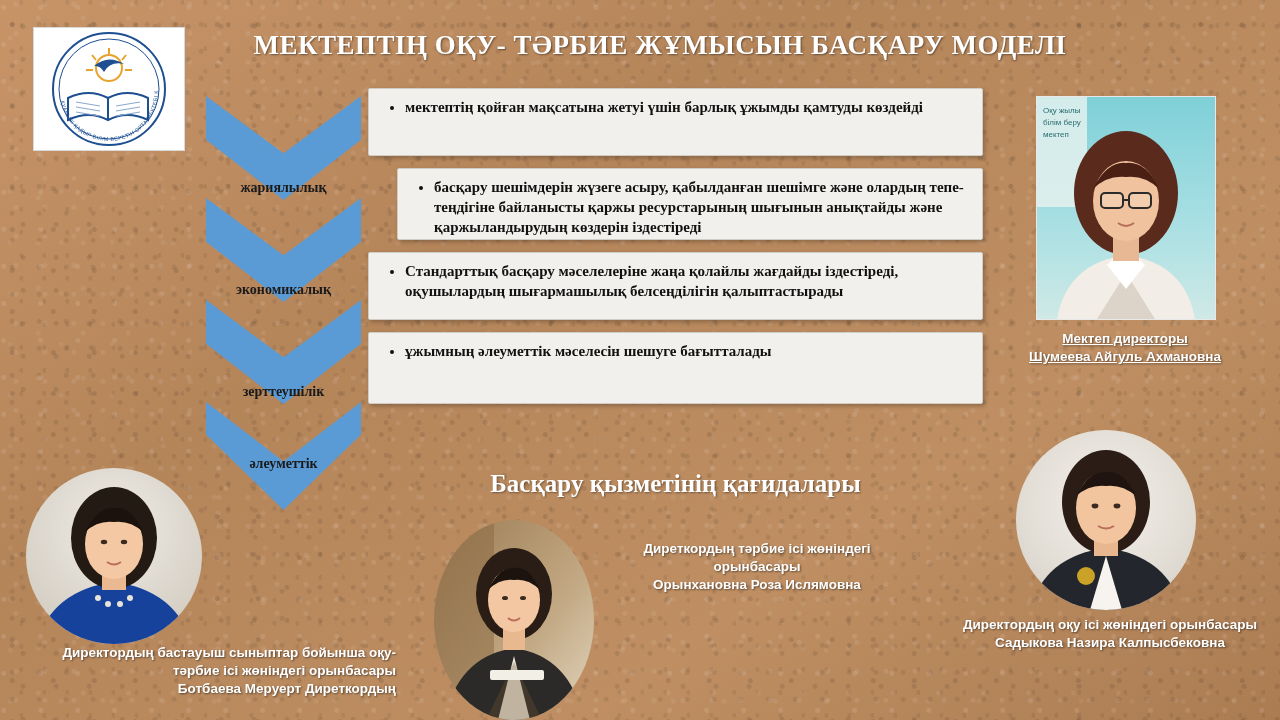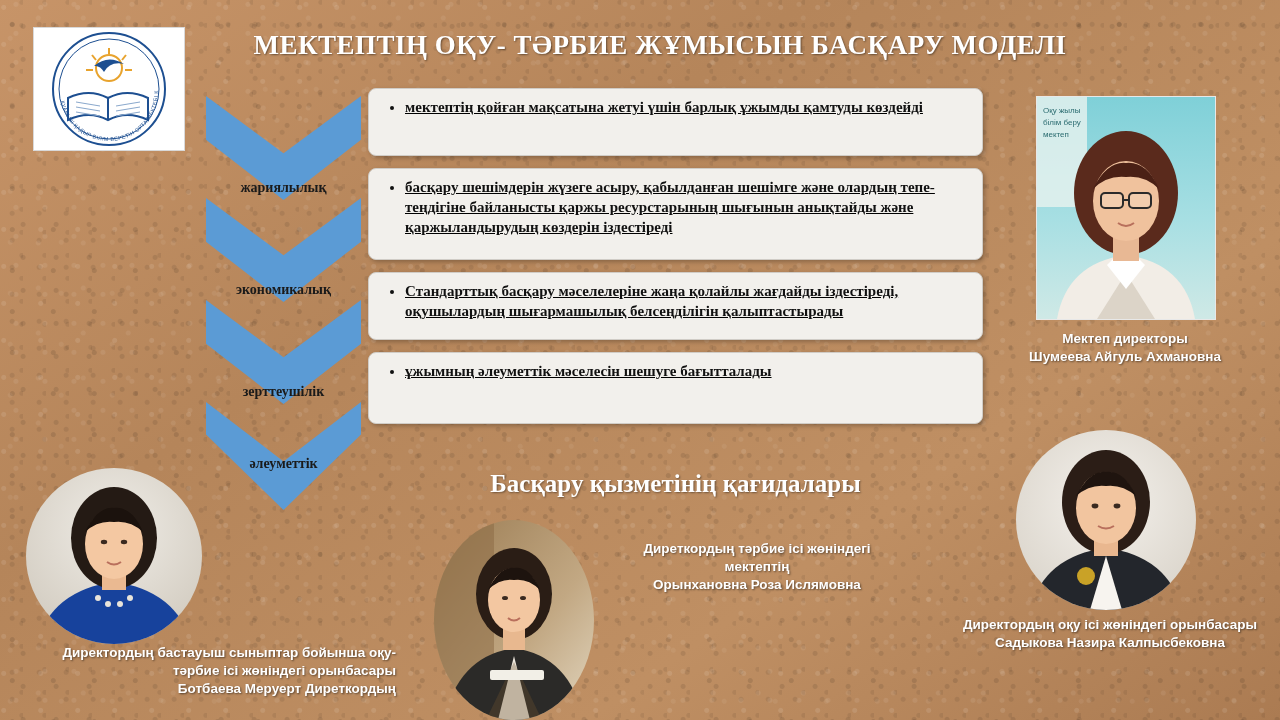--- a/index.html
+++ b/index.html
@@ -106,40 +106,39 @@
   
   .boxes {
     position: absolute;
     left: 368px;
     top: 88px;
     width: 615px;
   }
   .box {
     background: #f2f0ec;
     border: 1px solid #d0ccc6;
-    border-radius: 8px;
+    border-radius: 2px;
     box-shadow: 2px 2px 4px rgba(0,0,0,0.25);
     padding: 9px 14px 16px 14px;
     margin-bottom: 12px;
     box-sizing: border-box;
-    text-decoration: underline;
   }
   .box ul {
     margin: 0;
     padding-left: 22px;
   }
   .box li {
     font-family: "Liberation Serif", serif;
     font-size: 15px;
     line-height: 1.32;
     color: #111111;
     font-weight: bold;
   }
   .box.b1 { height: 68px; }
-  .box.b2 { height: 92px; }
+  .box.b2 { height: 72px; margin-left: 29px; }
   .box.b3 { height: 68px; }
   .box.b4 { height: 72px; }
 
   
   .subtitle {
     position: absolute;
     left: 368px;
     top: 470px;
     width: 615px;
     text-align: center;
@@ -168,20 +167,21 @@
     height: 222px;
     border: 1px solid #e8e8e8;
     overflow: hidden;
     position: relative;
   }
   .p-director .caption {
     width: 200px;
     margin-left: -11px;
     margin-top: 10px;
     text-align: center;
+    text-decoration: underline;
   }
 
   
   .oval {
     border-radius: 50%;
     overflow: hidden;
     position: relative;
   }
   .p-deputy-study { left: 1016px; top: 430px; }
   .p-deputy-study .oval { width: 180px; height: 180px; }
@@ -413,18 +413,18 @@
         <path d="M54 70 Q66 46 80 48 Q96 46 106 70 Q94 58 80 60 Q66 58 54 70 Z" fill="#1d130e"></path>
         <g fill="#3a2a20">
           <ellipse cx="71" cy="78" rx="3" ry="2"></ellipse>
           <ellipse cx="89" cy="78" rx="3" ry="2"></ellipse>
         </g>
         <path d="M74 98 Q80 103 86 98" stroke="#b96f5c" stroke-width="2" fill="none"></path>
         <rect x="56" y="150" width="54" height="10" rx="2" fill="#f2efe7"></rect>
       </svg>
     </div>
     <div class="caption">
-      <div>Диреткордың тәрбие ісі жөніндегі мектептің</div>
+      <div>Диреткордың тәрбие ісі жөніндегі орынбасары</div>
       <div>Орынхановна Роза Ислямовна</div>
     </div>
   </div>
 
 </div>
 
 </body></html>

